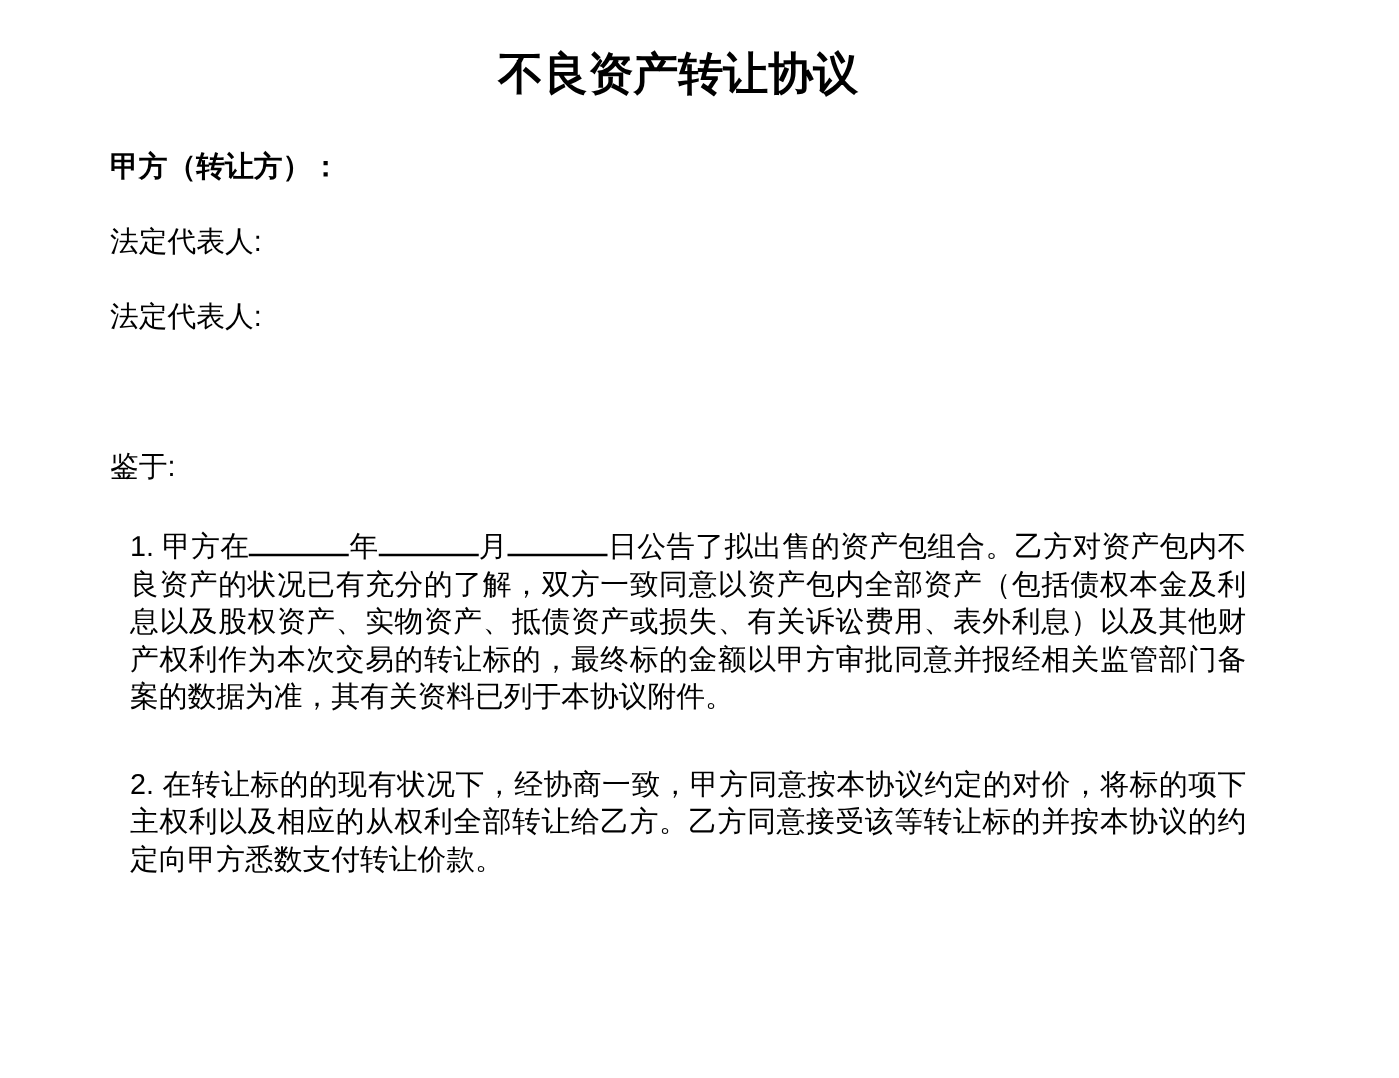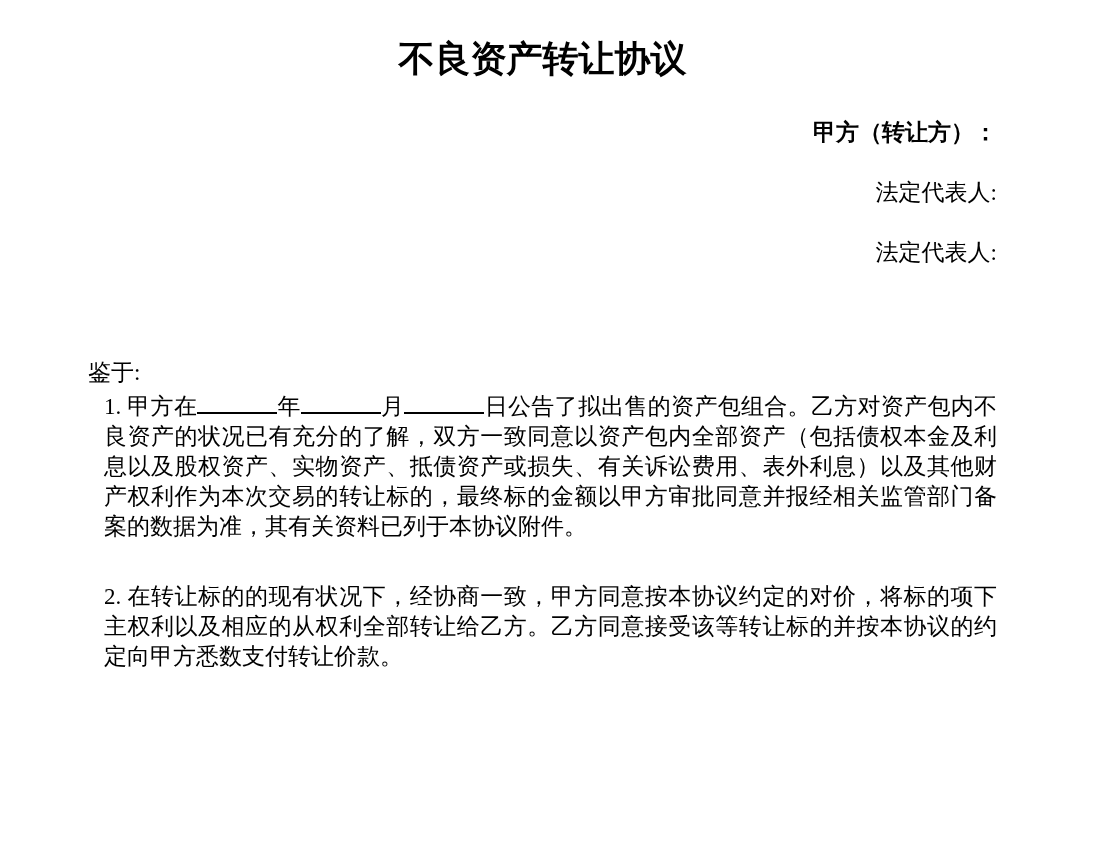--- a/index.html
+++ b/index.html
@@ -10,45 +10,44 @@
   body {
     width: 1119px;
     height: 862px;
     overflow: hidden;
   }
   .doc {
     box-sizing: border-box;
     width: 1086px;
     height: 862px;
     padding: 34px 89px 0 88px;
-    font-family: Liberation Serif, serif;
+    font-family: Liberation Sans, sans-serif;
     font-size: 23px;
     line-height: 30px;
     color: #000000;
   }
   .doc-title {
     font-size: 36px;
     line-height: 50px;
     font-weight: bold;
     text-align: center;
     margin: 0 0 34px 0;
   }
   .party-line {
     margin: 0 0 30px 0;
     white-space: pre-wrap;
-    text-align: right;
   }
   .party-line.bold {
     font-weight: bold;
   }
   .party-line.last-party {
     margin-bottom: 90px;
   }
   .whereas-line {
-    margin: 0 0 4px 0;
+    margin: 0 0 34px 0;
   }
   p.clause {
     margin: 0 0 40px 16px;
     text-align: justify;
   }
   p.clause2 {
     margin-bottom: 30px;
   }
   p.closing {
     margin-bottom: 0;

